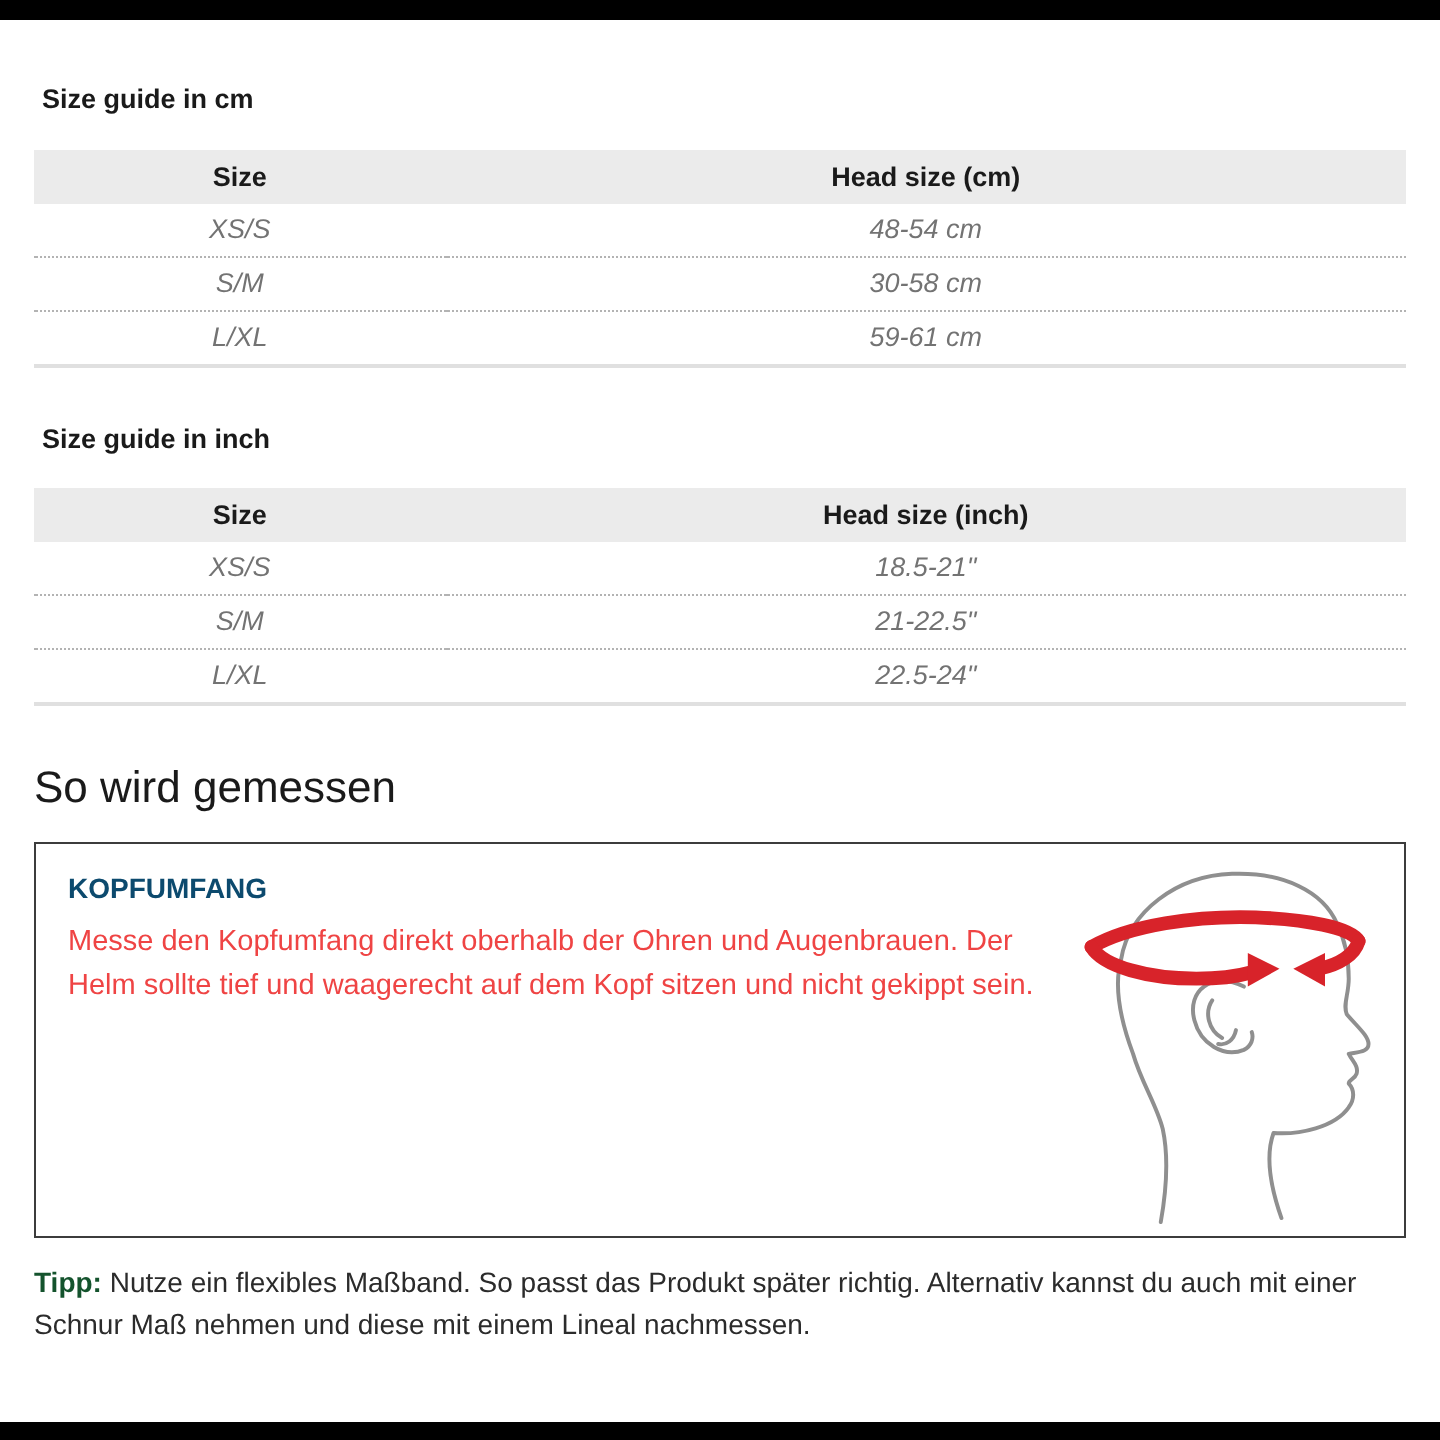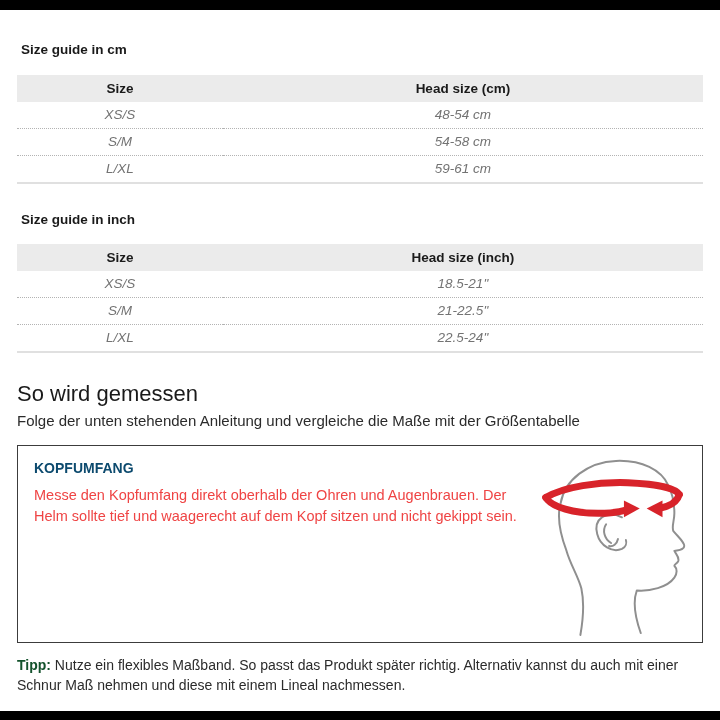--- a/index.html
+++ b/index.html
@@ -49,21 +49,21 @@
           <th>Head size (cm)</th>
         </tr>
       </thead>
       <tbody>
         <tr>
           <td>XS/S</td>
           <td>48-54 cm</td>
         </tr>
         <tr>
           <td>S/M</td>
-          <td>54-58 cm</td>
+          <td>30-58 cm</td>
         </tr>
         <tr>
           <td>L/XL</td>
           <td>59-61 cm</td>
         </tr>
       </tbody>
     </table>
 
     <h3 class="sg-title" id="inch-title">Size guide in inch</h3>
 
@@ -84,21 +84,20 @@
           <td>21-22.5"</td>
         </tr>
         <tr>
           <td>L/XL</td>
           <td>22.5-24"</td>
         </tr>
       </tbody>
     </table>
 
     <h1 class="measure-heading">So wird gemessen</h1>
-    <p class="intro">Folge der unten stehenden Anleitung und vergleiche die Maße mit der Größentabelle</p>
 
     <div class="box">
       <h4>KOPFUMFANG</h4>
       <p>Messe den Kopfumfang direkt oberhalb der Ohren und Augenbrauen. Der Helm sollte tief und waagerecht auf dem Kopf sitzen und nicht gekippt sein.</p>
 
       <svg class="illu" width="152" height="184" viewBox="0 0 152 186" xmlns="http://www.w3.org/2000/svg">
 
         <g fill="none" stroke="#8f8f8f" stroke-width="2" stroke-linecap="round" stroke-linejoin="round">
           <path d="M 40,185
                    C 43,168 44,152 41,138

